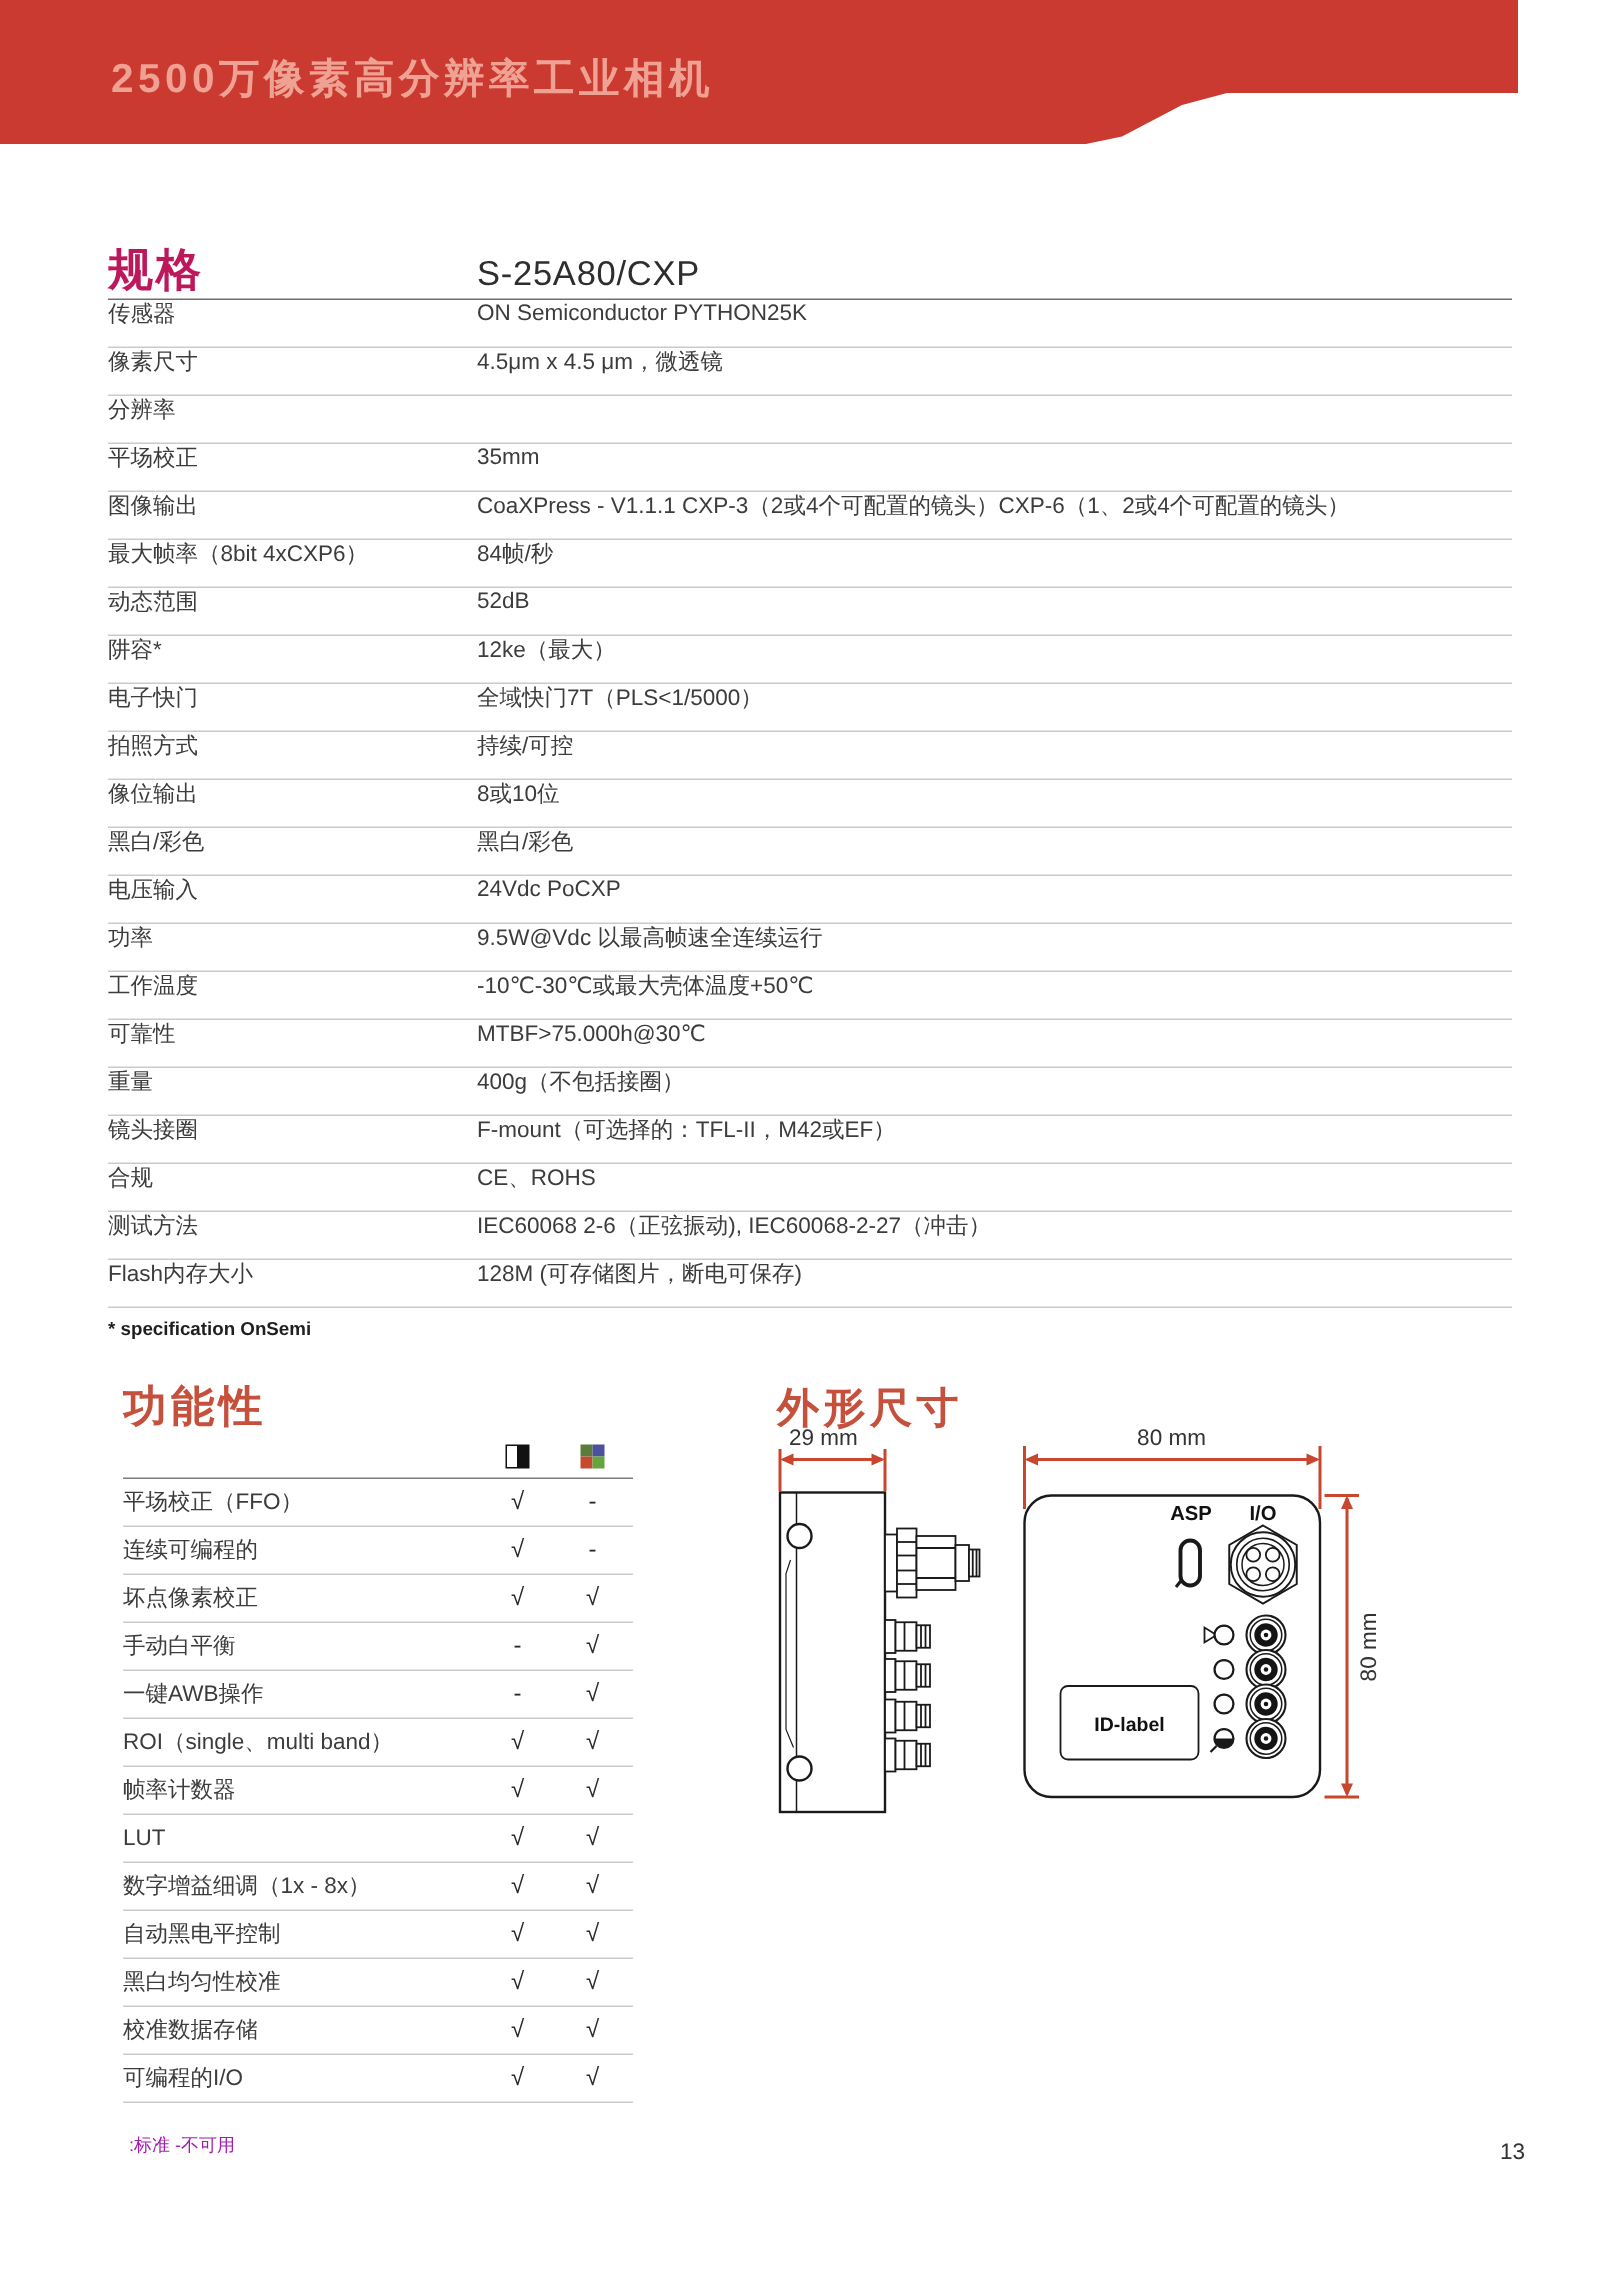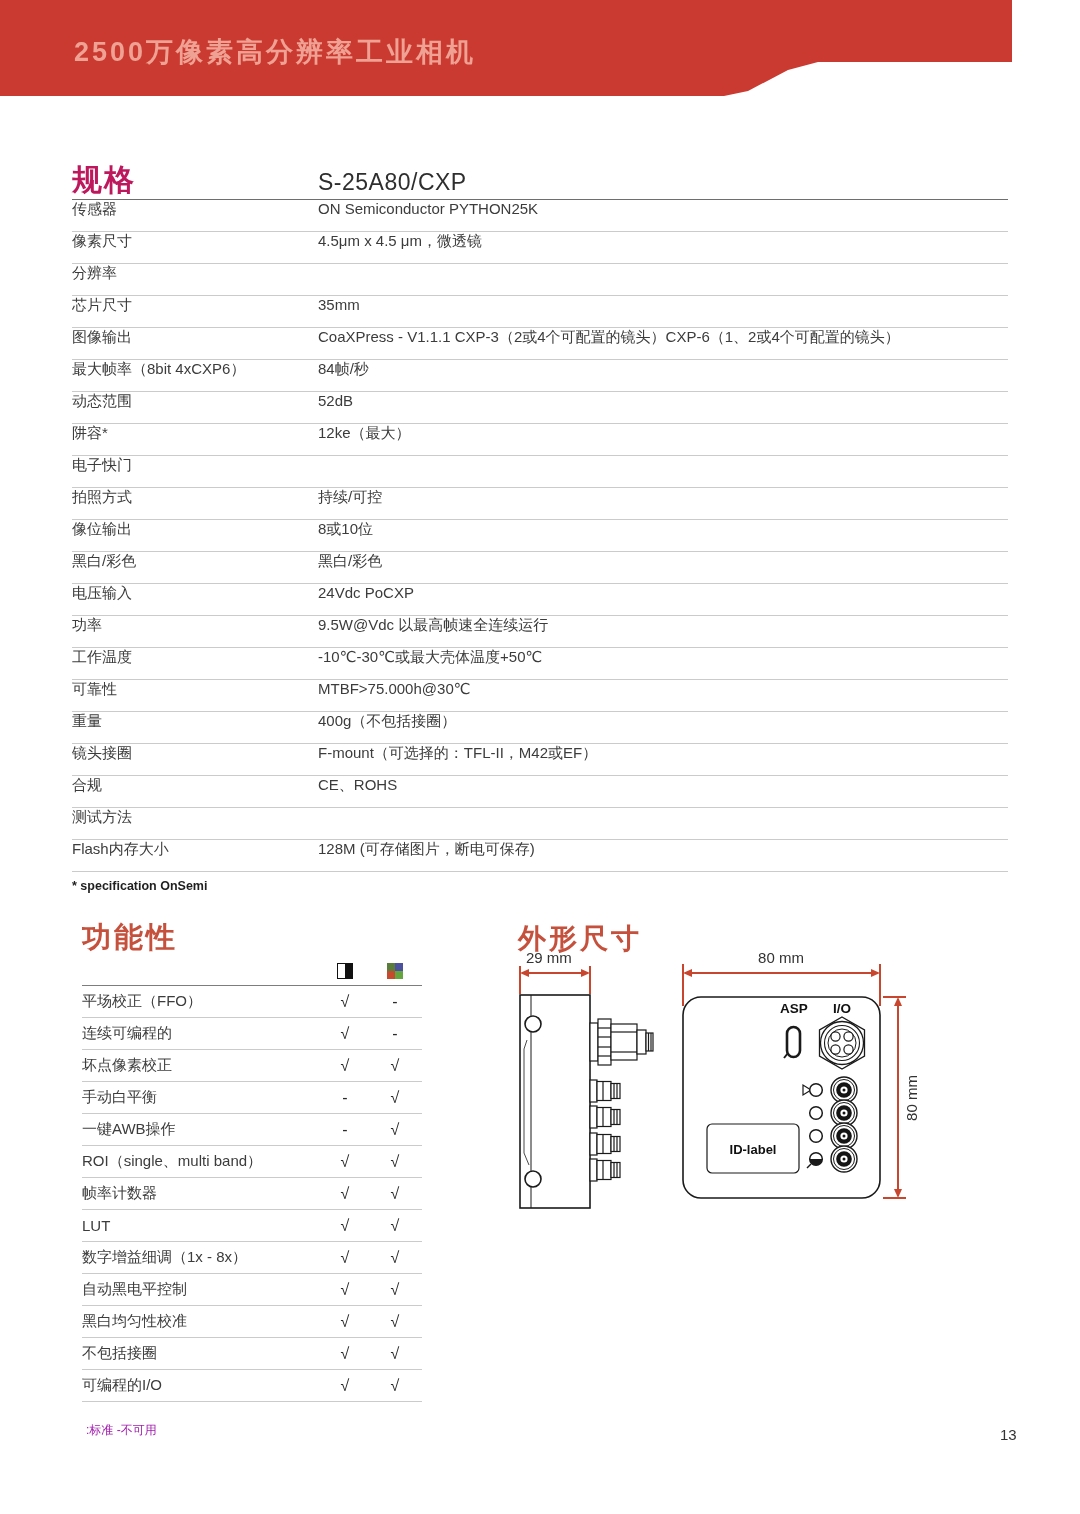--- a/index.html
+++ b/index.html
@@ -73,21 +73,21 @@
         <div class="spec-row">
           <span class="spec-label">像素尺寸</span>
           <span class="spec-value">4.5μm x 4.5 μm，微透镜</span>
         </div>
 
         <div class="spec-row">
           <span class="spec-label">分辨率</span>
         </div>
 
         <div class="spec-row">
-          <span class="spec-label">芯片尺寸</span>
+          <span class="spec-label">平场校正</span>
           <span class="spec-value">35mm</span>
         </div>
 
         <div class="spec-row">
           <span class="spec-label">图像输出</span>
           <span class="spec-value">CoaXPress - V1.1.1 CXP-3（2或4个可配置的镜头）CXP-6（1、2或4个可配置的镜头）</span>
         </div>
 
         <div class="spec-row">
           <span class="spec-label">最大帧率（8bit 4xCXP6）</span>
@@ -99,20 +99,21 @@
           <span class="spec-value">52dB</span>
         </div>
 
         <div class="spec-row">
           <span class="spec-label">阱容*</span>
           <span class="spec-value">12ke（最大）</span>
         </div>
 
         <div class="spec-row">
           <span class="spec-label">电子快门</span>
+          <span class="spec-value">全域快门7T（PLS&lt;1/5000）</span>
         </div>
 
         <div class="spec-row">
           <span class="spec-label">拍照方式</span>
           <span class="spec-value">持续/可控</span>
         </div>
 
         <div class="spec-row">
           <span class="spec-label">像位输出</span>
           <span class="spec-value">8或10位</span>
@@ -153,20 +154,21 @@
           <span class="spec-value">F-mount（可选择的：TFL-II，M42或EF）</span>
         </div>
 
         <div class="spec-row">
           <span class="spec-label">合规</span>
           <span class="spec-value">CE、ROHS</span>
         </div>
 
         <div class="spec-row">
           <span class="spec-label">测试方法</span>
+          <span class="spec-value">IEC60068 2-6（正弦振动), IEC60068-2-27（冲击）</span>
         </div>
 
         <div class="spec-row">
           <span class="spec-label">Flash内存大小</span>
           <span class="spec-value">128M (可存储图片，断电可保存)</span>
         </div>
       </div>
     <div class="specs-footnote">* specification OnSemi</div>
   </section>
 
@@ -243,21 +245,21 @@
           <span class="f-mark">√</span>
         </div>
 
         <div class="feature-row">
           <span class="f-label">黑白均匀性校准</span>
           <span class="f-mark">√</span>
           <span class="f-mark">√</span>
         </div>
 
         <div class="feature-row">
-          <span class="f-label">不包括接圈</span>
+          <span class="f-label">校准数据存储</span>
           <span class="f-mark">√</span>
           <span class="f-mark">√</span>
         </div>
 
         <div class="feature-row">
           <span class="f-label">可编程的I/O</span>
           <span class="f-mark">√</span>
           <span class="f-mark">√</span>
         </div>
       </div>

